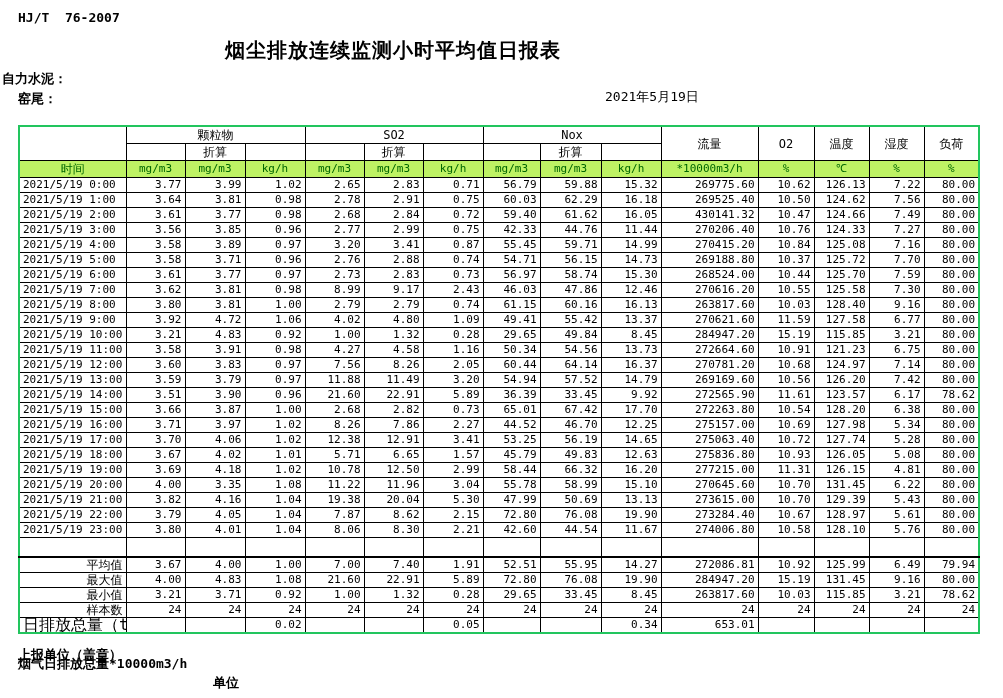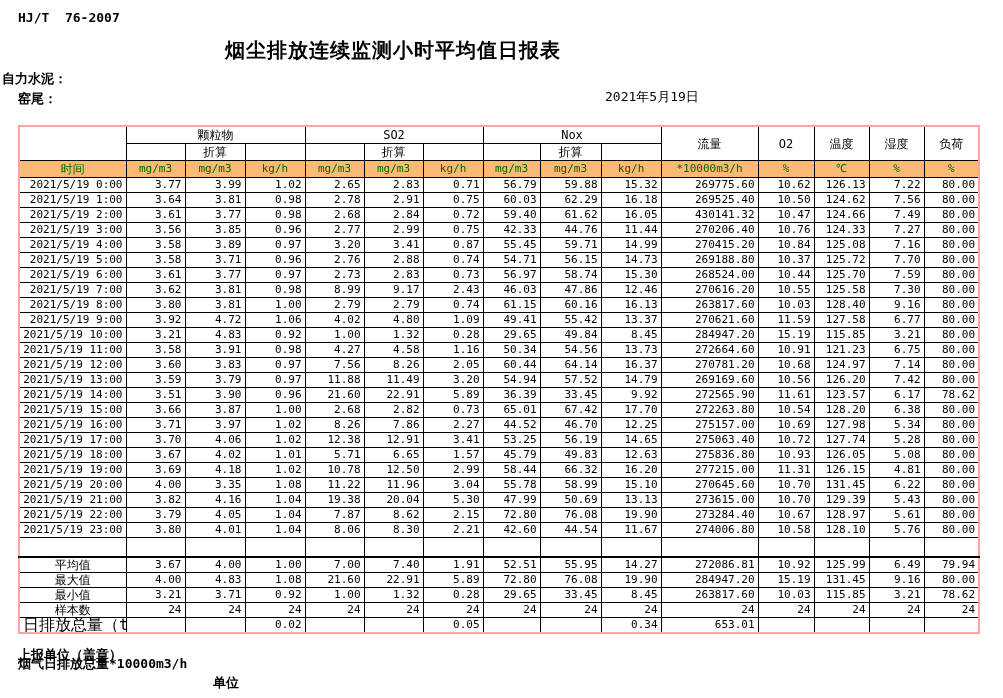--- a/index.html
+++ b/index.html
@@ -11,37 +11,37 @@
   }
   .std-code  { position: absolute; left: 18px;  top: 10px; font-weight: bold; font-size: 13px; white-space: pre; }
   .title     { position: absolute; left: 225px; top: 37px; font-weight: bold; font-size: 20px; letter-spacing: 1px; }
   .company   { position: absolute; left: 2px;  top: 70px; font-weight: bold; font-size: 13px; }
   .location  { position: absolute; left: 18px;  top: 90px; font-weight: bold; font-size: 13px; }
   .date      { position: absolute; left: 605px; top: 88px; font-size: 13px; }
 
   table.report {
     position: absolute; left: 18px; top: 125px;
     width: 960px; table-layout: fixed; border-collapse: collapse;
-    border: 2px solid #fca5a5; font-size: 11px;
+    border: 2px solid #22c55e; font-size: 11px;
   }
   table.report td {
     border: 1px solid #000;
     padding: 0 3px; height: 14px; line-height: 14px;
     overflow: hidden; white-space: nowrap;
   }
   thead td { text-align: center; }
   tr.h1 td, tr.h2 td { font-size: 12px; height: 16px; line-height: 16px; }
   tr.green td {
-    background: #fdba74; color: #006600;
+    background: #bef264; color: #006600;
     text-align: center; height: 16px; line-height: 16px; font-size: 11px;
   }
   tr.green td.time-label { font-size: 12px; }
-  td.time  { text-align: right; padding-right: 5px; }
+  td.time  { text-align: left; padding-right: 5px; }
   td.num   { text-align: right; padding-right: 5px; }
-  td.label { text-align: center; padding-right: 3px; font-size: 12px; }
+  td.label { text-align: right; padding-right: 3px; font-size: 12px; }
   td.label-left { text-align: left; padding-left: 2px; font-size: 16px; }
   tr.spacer td { height: 18px; border-bottom: 2px solid #000; }
 
   .footer-note { position: absolute; left: 18px;  top: 655px; font-weight: bold; font-size: 13px; }
   .footer-line { position: absolute; left: 18px;  top: 646px; font-weight: bold; font-size: 13px; }
   .footer-unit { position: absolute; left: 213px; top: 674px; font-weight: bold; font-size: 13px; }
 </style>
 </head>
 <body>
 

